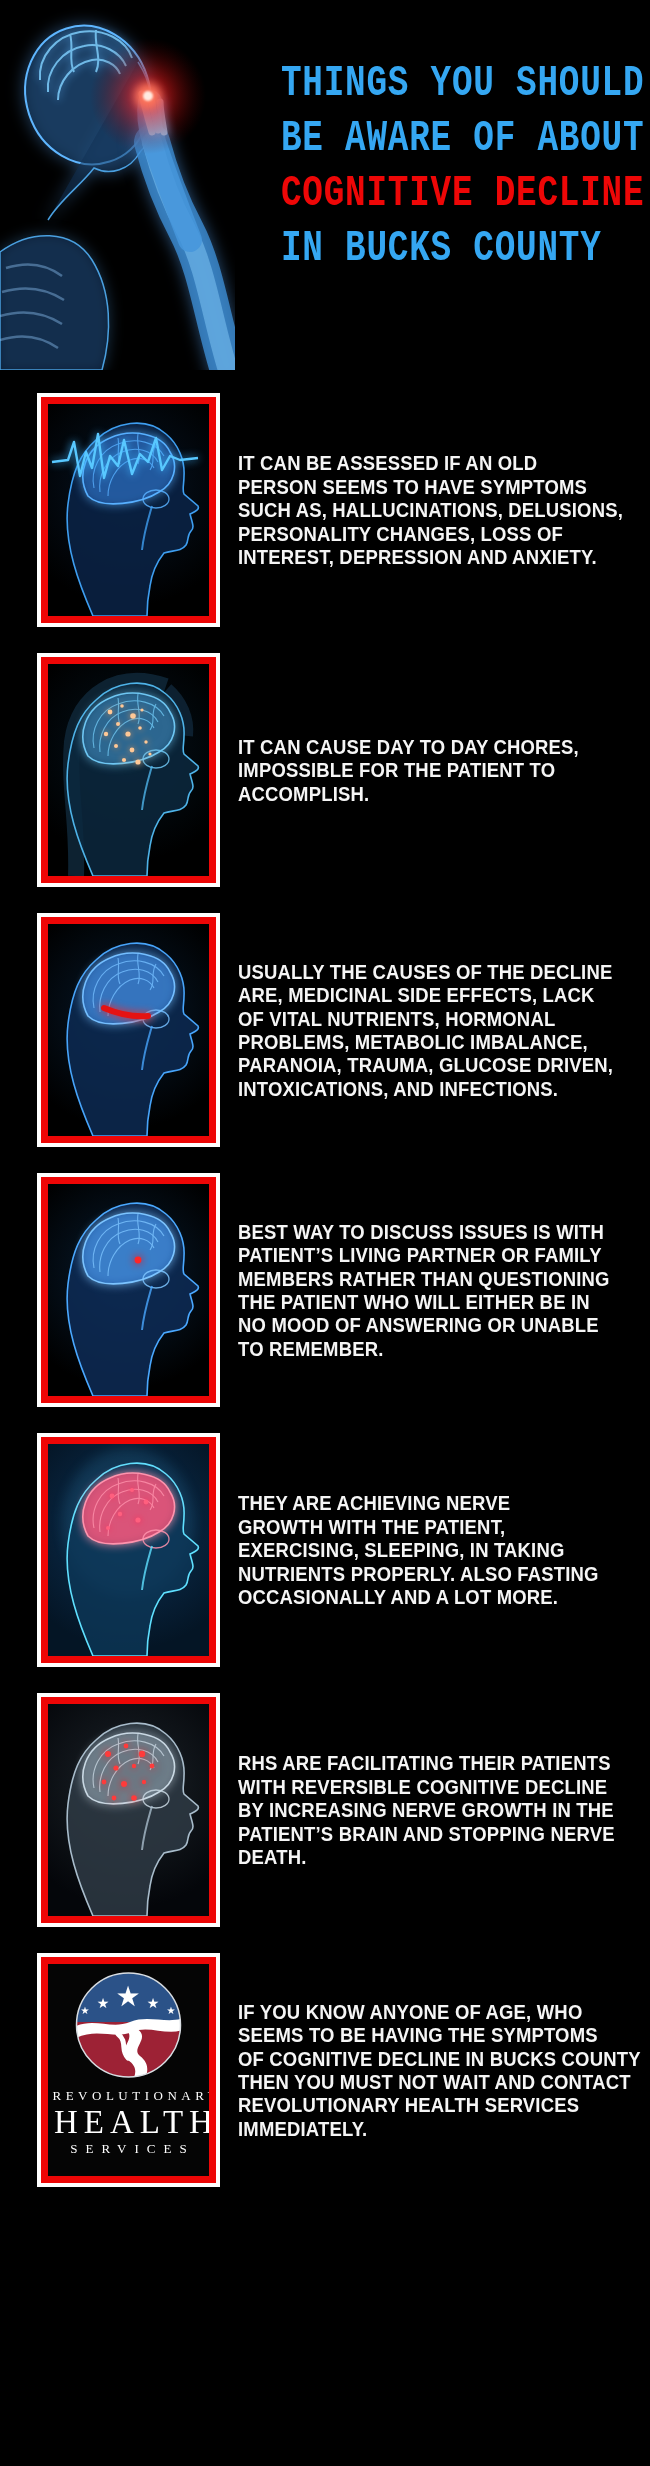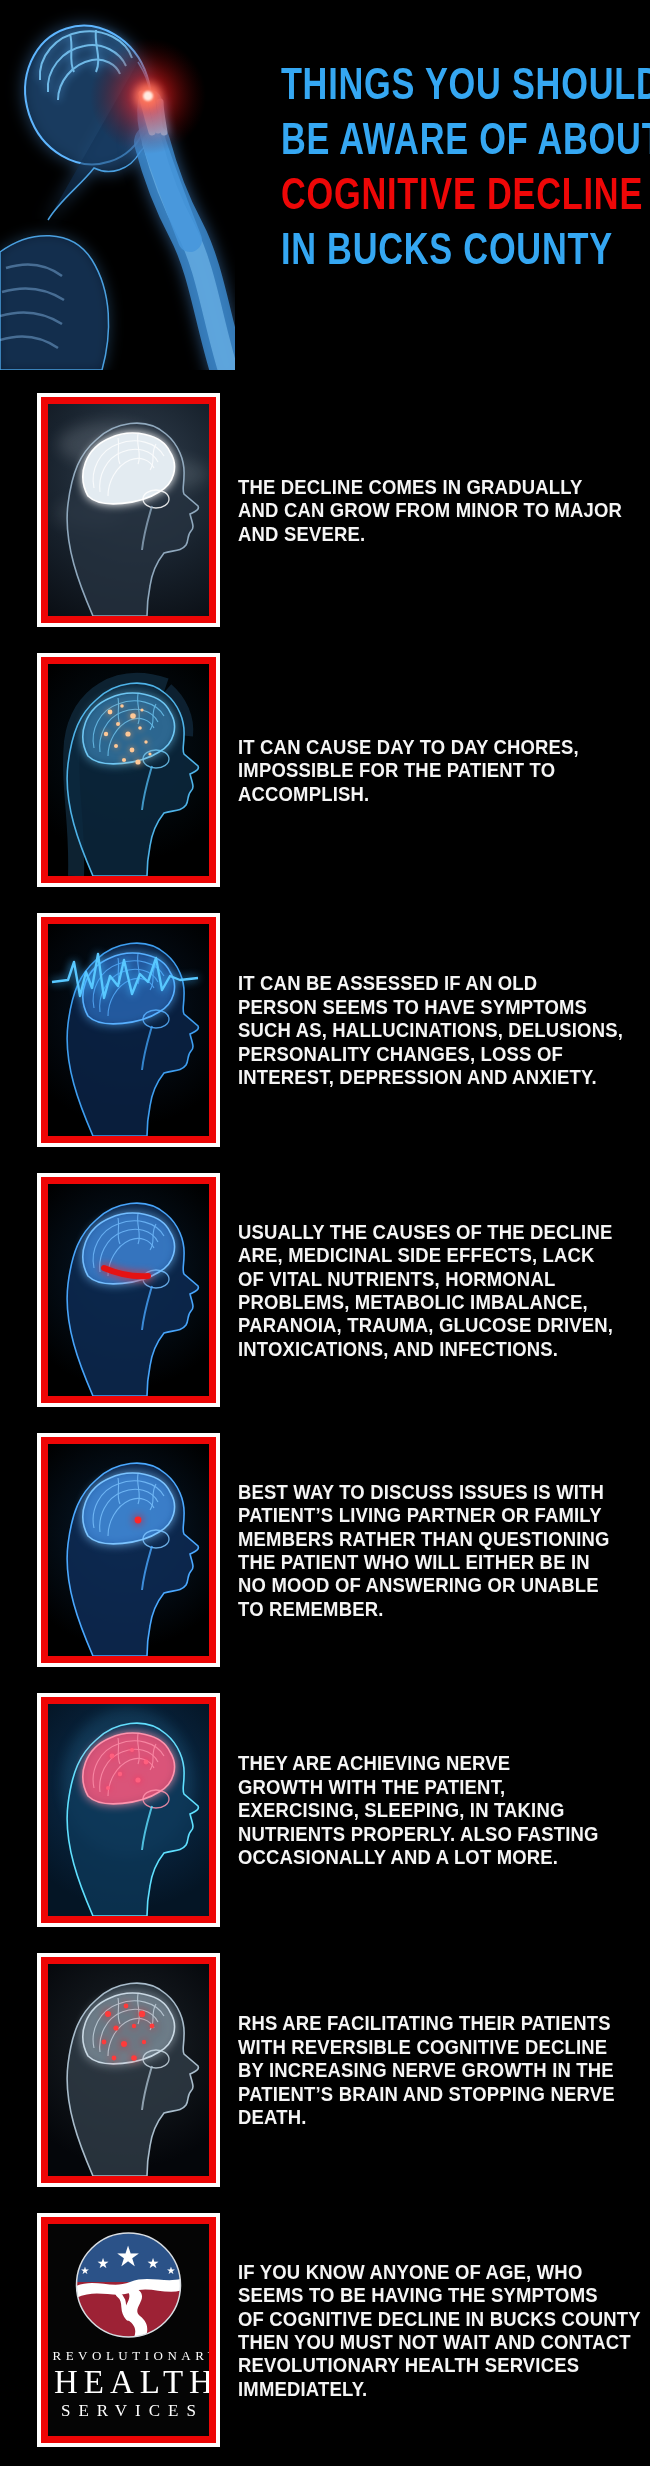--- a/index.html
+++ b/index.html
@@ -5,21 +5,21 @@
 <style>
   * { margin:0; padding:0; box-sizing:border-box; }
   html,body { background:#000; }
   .page {
     position:relative; width:650px; height:2466px;
     background:#000; overflow:hidden; margin:0 auto;
     font-family:"Liberation Sans", sans-serif;
   }
 
   
-  .hero { position:relative; height:393px; }
+  .hero { position:relative; height:393px;font-family:Liberation Mono, monospace; }
   .hero-art { position:absolute; left:0; top:0; width:235px; height:370px; }
   .title {
     position:absolute; left:236px; top:56px; width:408px;
     text-align:center; font-weight:bold; letter-spacing:1px;
   }
   .t-line {
     display:block; font-size:44px; line-height:55px;
     transform:scaleX(0.78); transform-origin:center;
     white-space:nowrap;
   }
@@ -75,21 +75,21 @@
         --brain-fill:rgba(125,145,160,.35); --brain-stroke:#c9d8e3; }
   .s7 { --box-bg:radial-gradient(circle at 50% 40%, #0d3256 0%, #041525 80%);
         --head-fill:rgba(12,55,88,.8); --head-stroke:#5fe0ff;
         --brain-fill:rgba(221,74,112,.8); --brain-stroke:#ff93ad; }
 
   
   .logo-inner { display:flex; flex-direction:column; align-items:center; background:#050505; width:161px; height:212px; }
   .logo-text { text-align:center; color:#fff; font-family:"Liberation Serif", serif; width:100%; }
   .logo-l1 { font-size:13px; letter-spacing:4.5px; text-indent:4.5px; margin-top:2px; }
   .logo-l2 { font-size:33px; letter-spacing:6px;  text-indent:6px; line-height:36px; }
-  .logo-l3 { font-size:17px; letter-spacing:8px; text-indent:8px; margin-top:1px; }
+  .logo-l3 { font-size:13px; letter-spacing:8px; text-indent:8px; margin-top:1px; }
 </style>
 </head>
 <body>
 
 <svg width="0" height="0" style="position:absolute" aria-hidden="true">
   <defs>
     <symbol id="headbrain" viewBox="0 0 161 212">
       <path class="head" d="M45,212 C32,182 15,140 20,100 C24,68 32,50 48,36 C66,18 98,12 118,30 C130,40 137,56 136,72 C136,80 134,86 136,90 L150,102 C152,106 146,108 142,110 C144,118 147,124 143,127 C139,131 141,136 138,141 C133,148 124,146 116,149 C108,159 104,168 102,182 C100,192 99,202 99,212 Z"></path>
       <path class="brain glow" d="M40,92 C28,70 38,44 62,34 C84,24 114,30 122,48 C131,62 126,80 111,88 C94,99 54,106 40,92 Z"></path>
       <g class="blines">
@@ -162,35 +162,36 @@
     </div>
 
     <h1 class="title">
       <span class="t-line t-blue" style="color: rgb(53, 167, 242);">THINGS YOU SHOULD</span>
       <span class="t-line t-blue" style="color: rgb(53, 167, 242);">BE AWARE OF ABOUT</span>
       <span class="t-line t-red" style="color: rgb(238, 7, 7);">COGNITIVE DECLINE</span>
       <span class="t-line t-blue" style="color: rgb(53, 167, 242);">IN BUCKS COUNTY</span>
     </h1>
   </header>
 
-  <section class="row">
-    <figure class="imgbox" aria-label="Head profile with glowing white brain dissolving into smoke">
-      <div class="imgbox-inner">
-        <svg class="art s1" viewBox="0 0 161 212">
-          <ellipse cx="60" cy="40" rx="50" ry="22" fill="rgba(225,235,242,.14)" style="filter:blur(7px)"></ellipse>
-          <ellipse cx="120" cy="70" rx="40" ry="16" fill="rgba(225,235,242,.12)" style="filter:blur(7px)"></ellipse>
-          <ellipse cx="40" cy="110" rx="34" ry="14" fill="rgba(225,235,242,.10)" style="filter:blur(8px)"></ellipse>
-          <use href="#headbrain"></use>
-        </svg>
-      </div>
-    </figure>
-    <div class="textwrap">
-        <p class="body-text">THE DECLINE COMES IN GRADUALLY
-AND CAN GROW FROM MINOR TO MAJOR
-AND SEVERE.</p>
+
+  <section class="row">
+    <figure class="imgbox" aria-label="Blue head x-ray with EEG brainwave line across the brain">
+      <div class="imgbox-inner">
+        <svg class="art s3" viewBox="0 0 161 212">
+          <use href="#headbrain"></use>
+          <polyline points="4,58 20,56 26,38 32,72 38,48 44,64 50,30 56,74 62,52 70,62 76,36 84,70 92,50 100,58 108,34 114,66 122,52 132,56 150,54" fill="none" stroke="#58c8ff" stroke-width="2.4" stroke-linejoin="round" style="filter:drop-shadow(0 0 4px #3db4ff)"></polyline>
+        </svg>
+      </div>
+    </figure>
+    <div class="textwrap">
+        <p class="body-text">IT CAN BE ASSESSED IF AN OLD
+PERSON SEEMS TO HAVE SYMPTOMS
+SUCH AS, HALLUCINATIONS, DELUSIONS,
+PERSONALITY CHANGES, LOSS OF
+INTEREST, DEPRESSION AND ANXIETY.</p>
       </div>
   </section>
 
   <section class="row">
     <figure class="imgbox" aria-label="Female head x-ray with orange neural sparks in the brain">
       <div class="imgbox-inner">
         <svg class="art s2" viewBox="0 0 161 212">
           <path d="M118,22 C70,6 30,30 24,78 C20,120 30,160 28,212" fill="none" stroke="#0e2434" stroke-width="16" opacity=".95"></path>
           <path d="M120,24 C134,36 142,54 140,72" fill="none" stroke="#0e2434" stroke-width="10" opacity=".9"></path>
           <use href="#headbrain"></use>
@@ -210,38 +211,20 @@
             <circle cx="90" cy="98" r="2.6"></circle>
               <circle cx="102" cy="90" r="1.6"></circle>
           </g>
         </svg>
       </div>
     </figure>
     <div class="textwrap">
         <p class="body-text">IT CAN CAUSE DAY TO DAY CHORES,
 IMPOSSIBLE FOR THE PATIENT TO
 ACCOMPLISH.</p>
-      </div>
-  </section>
-
-  <section class="row">
-    <figure class="imgbox" aria-label="Blue head x-ray with EEG brainwave line across the brain">
-      <div class="imgbox-inner">
-        <svg class="art s3" viewBox="0 0 161 212">
-          <use href="#headbrain"></use>
-          <polyline points="4,58 20,56 26,38 32,72 38,48 44,64 50,30 56,74 62,52 70,62 76,36 84,70 92,50 100,58 108,34 114,66 122,52 132,56 150,54" fill="none" stroke="#58c8ff" stroke-width="2.4" stroke-linejoin="round" style="filter:drop-shadow(0 0 4px #3db4ff)"></polyline>
-        </svg>
-      </div>
-    </figure>
-    <div class="textwrap">
-        <p class="body-text">IT CAN BE ASSESSED IF AN OLD
-PERSON SEEMS TO HAVE SYMPTOMS
-SUCH AS, HALLUCINATIONS, DELUSIONS,
-PERSONALITY CHANGES, LOSS OF
-INTEREST, DEPRESSION AND ANXIETY.</p>
       </div>
   </section>
 
   <section class="row">
     <figure class="imgbox" aria-label="Blue head x-ray with the hippocampus highlighted in red">
       <div class="imgbox-inner">
         <svg class="art s5" viewBox="0 0 161 212">
           <use href="#headbrain"></use>
           <path d="M56,84 C70,90 86,93 100,92" fill="none" stroke="#e51212" stroke-width="6" stroke-linecap="round" style="filter:drop-shadow(0 0 4px #ff2020)"></path>
         </svg>

